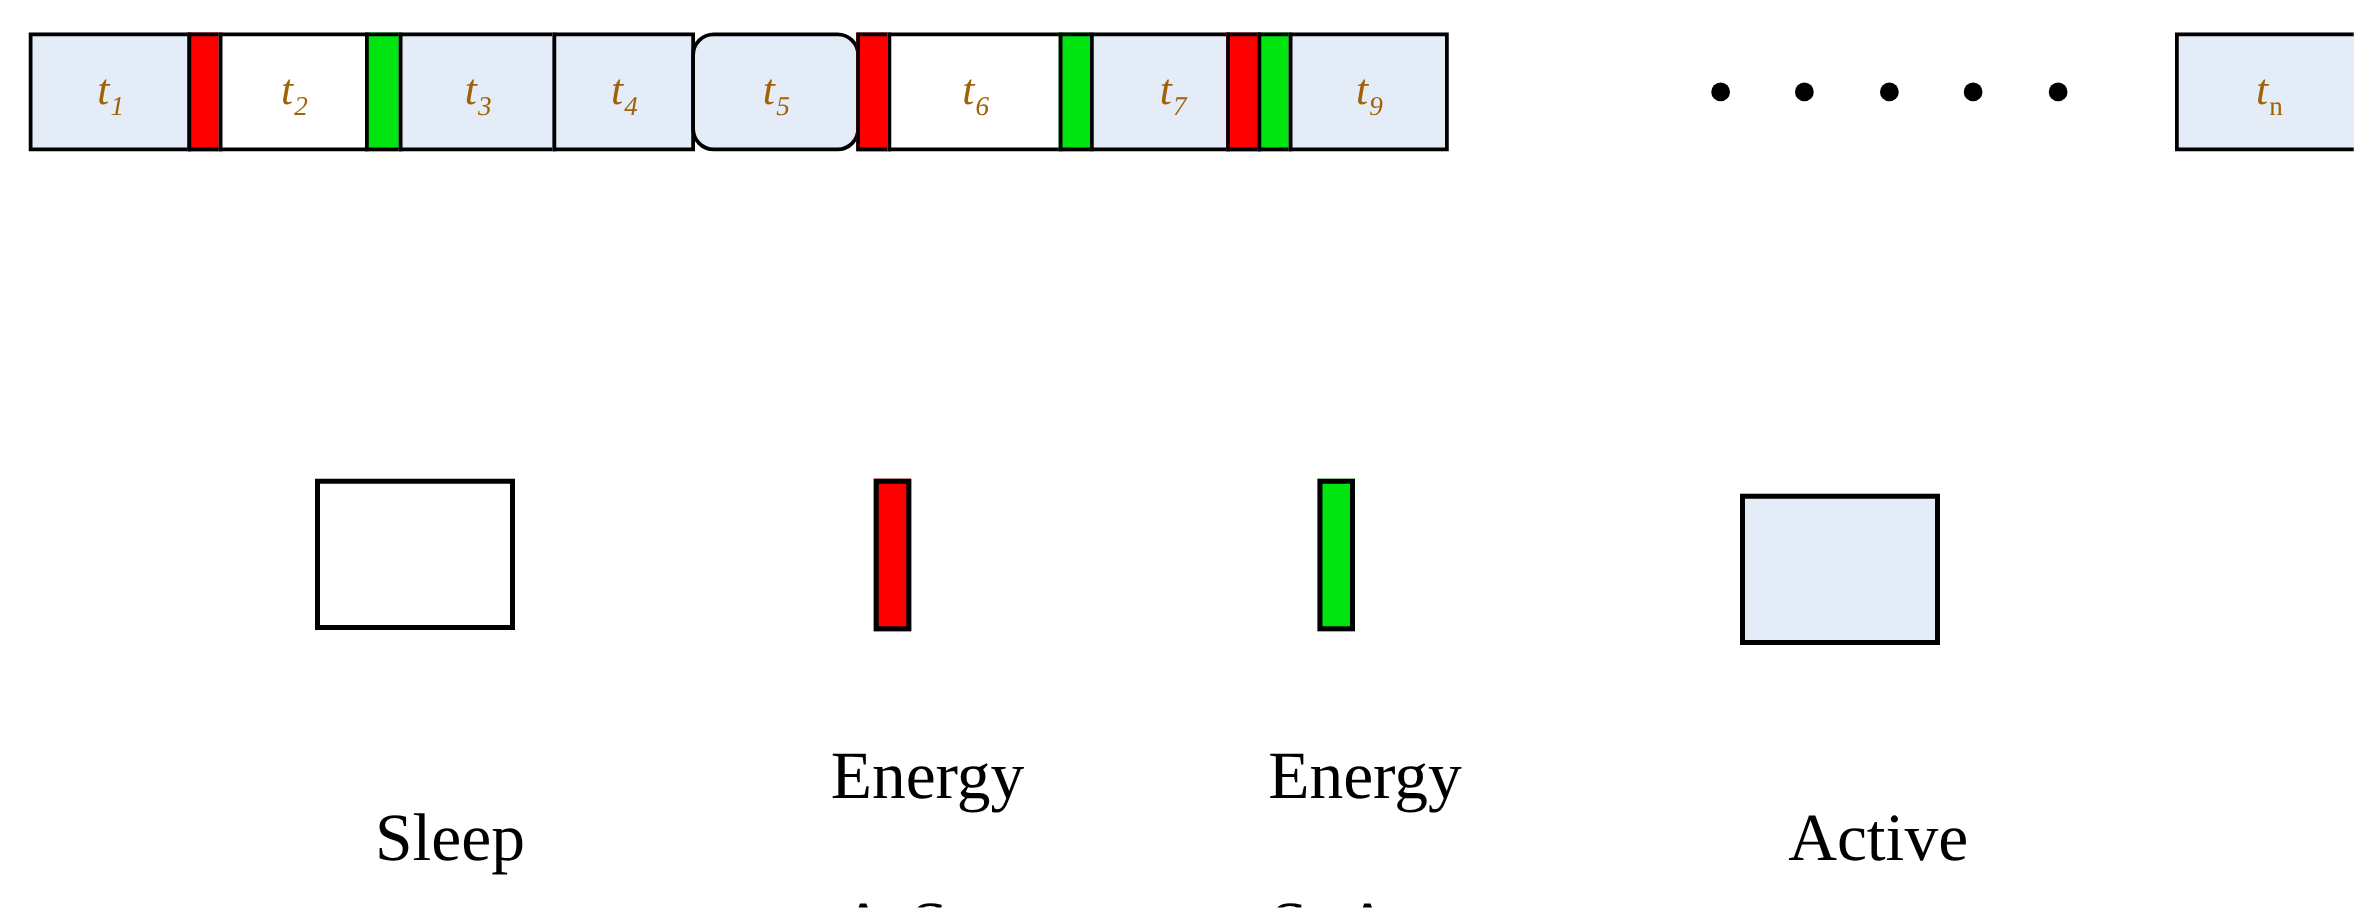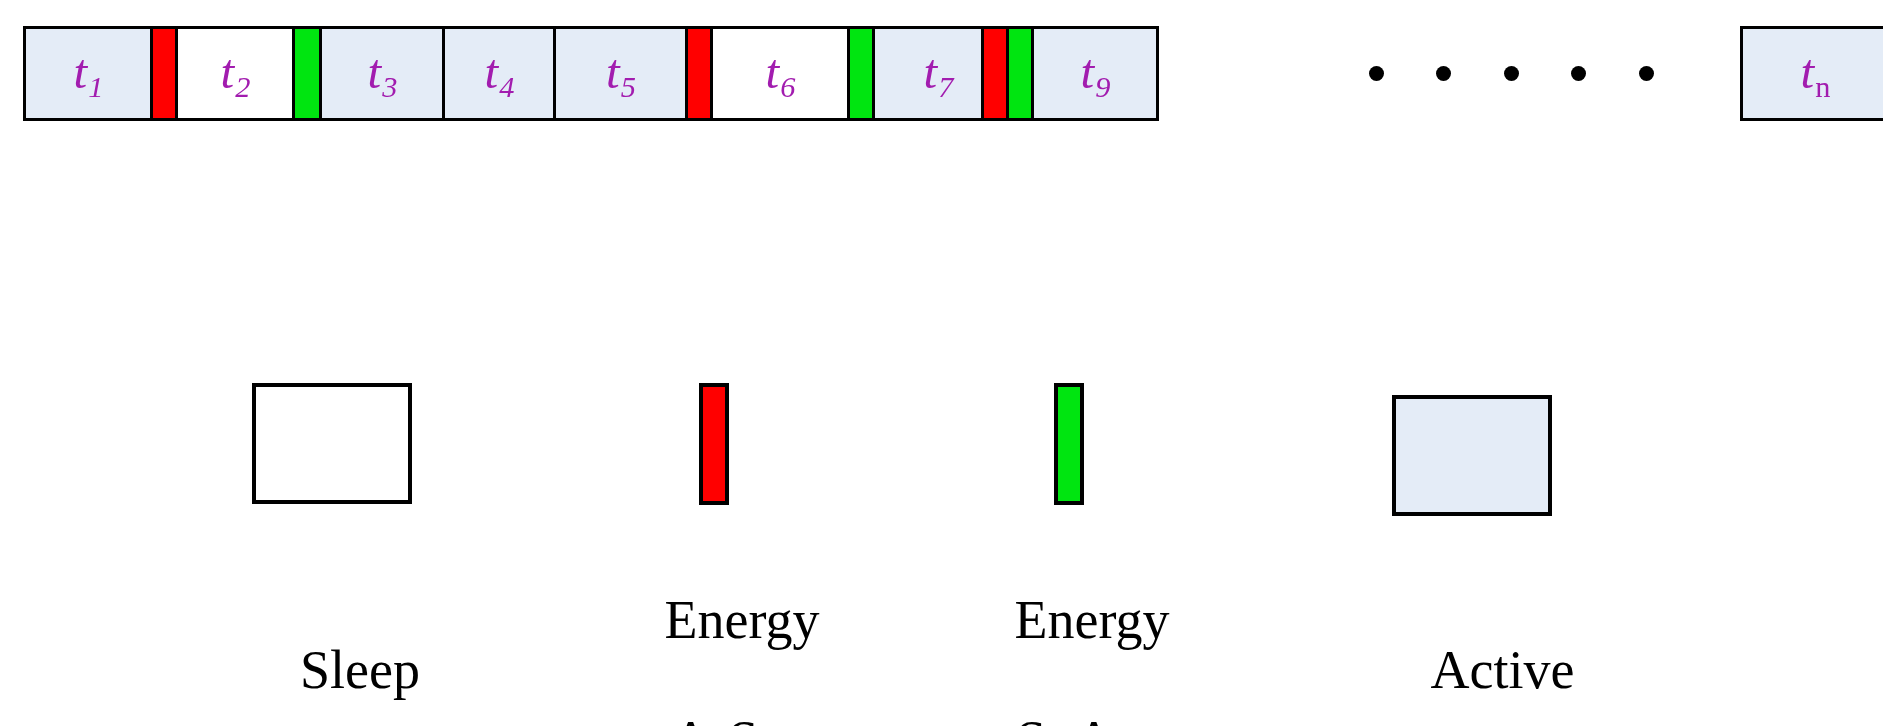--- a/index.html
+++ b/index.html
@@ -29,23 +29,23 @@
     justify-content:center;
     margin-right:-3px;
     height:95px;
   }
   .seg.active{background:#e4ecf7;}
   .seg.sleep{background:#ffffff;text-align:center;}
   .seg.mark-red{background:#ff0000;}
   .seg.mark-green{background:#00e510;}
 
   .tlabel{
-    font-size:49px;
+    font-size:35px;
     line-height:1;
-    color:#a21caf;
+    color:#a16207;
     letter-spacing:0;
     white-space:nowrap;
     transform:translateY(-2px);
   }
   .tlabel i{
     font-style:italic;
     font-family:"Liberation Serif","DejaVu Serif",serif;
   }
   .tlabel sub{
     font-style:normal;
@@ -133,21 +133,21 @@
     <div class="seg sleep" style="width: 120px;">
       <span class="tlabel"><i>t</i><sub class="ital">2</sub></span>
     </div>
     <div class="seg mark-green" style="width: 30px;"></div>
     <div class="seg active" style="width: 126px;">
       <span class="tlabel"><i>t</i><sub class="ital">3</sub></span>
     </div>
     <div class="seg active" style="width: 114px;">
       <span class="tlabel"><i>t</i><sub class="ital">4</sub></span>
     </div>
-    <div class="seg active" style="width: 135px;">
+    <div class="seg active" style="width: 135px; border-radius: 18px;">
       <span class="tlabel"><i>t</i><sub class="ital">5</sub></span>
     </div>
     <div class="seg mark-red" style="width: 28px;"></div>
     <div class="seg sleep" style="width: 140px;">
       <span class="tlabel"><i>t</i><sub class="ital">6</sub></span>
     </div>
     <div class="seg mark-green" style="width: 28px;"></div>
     <div class="seg active" style="width: 112px; padding-left: 20px;">
       <span class="tlabel"><i>t</i><sub class="ital">7</sub></span>
     </div>

